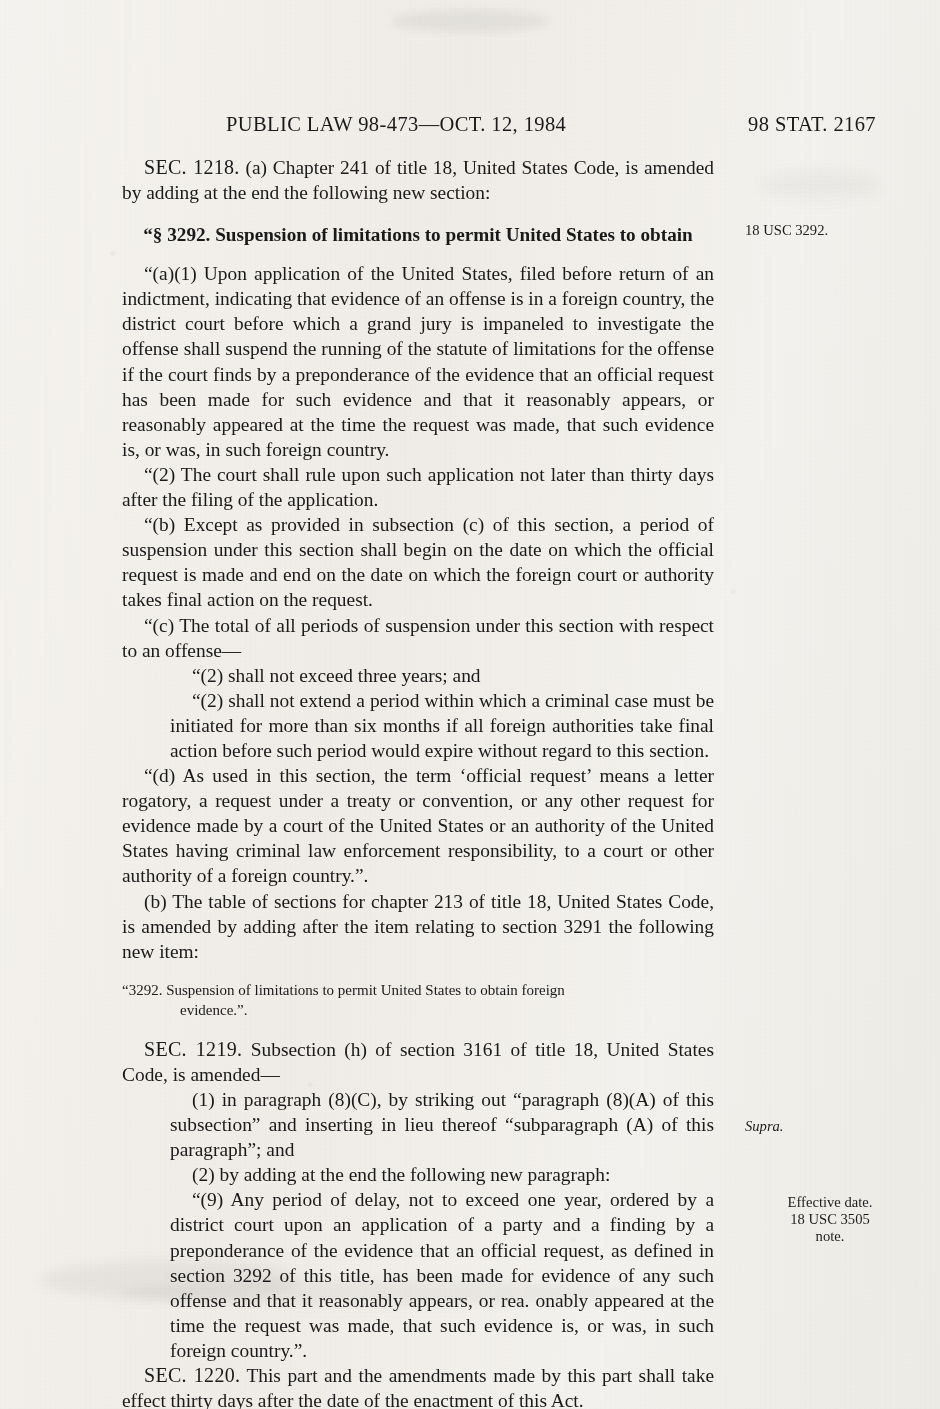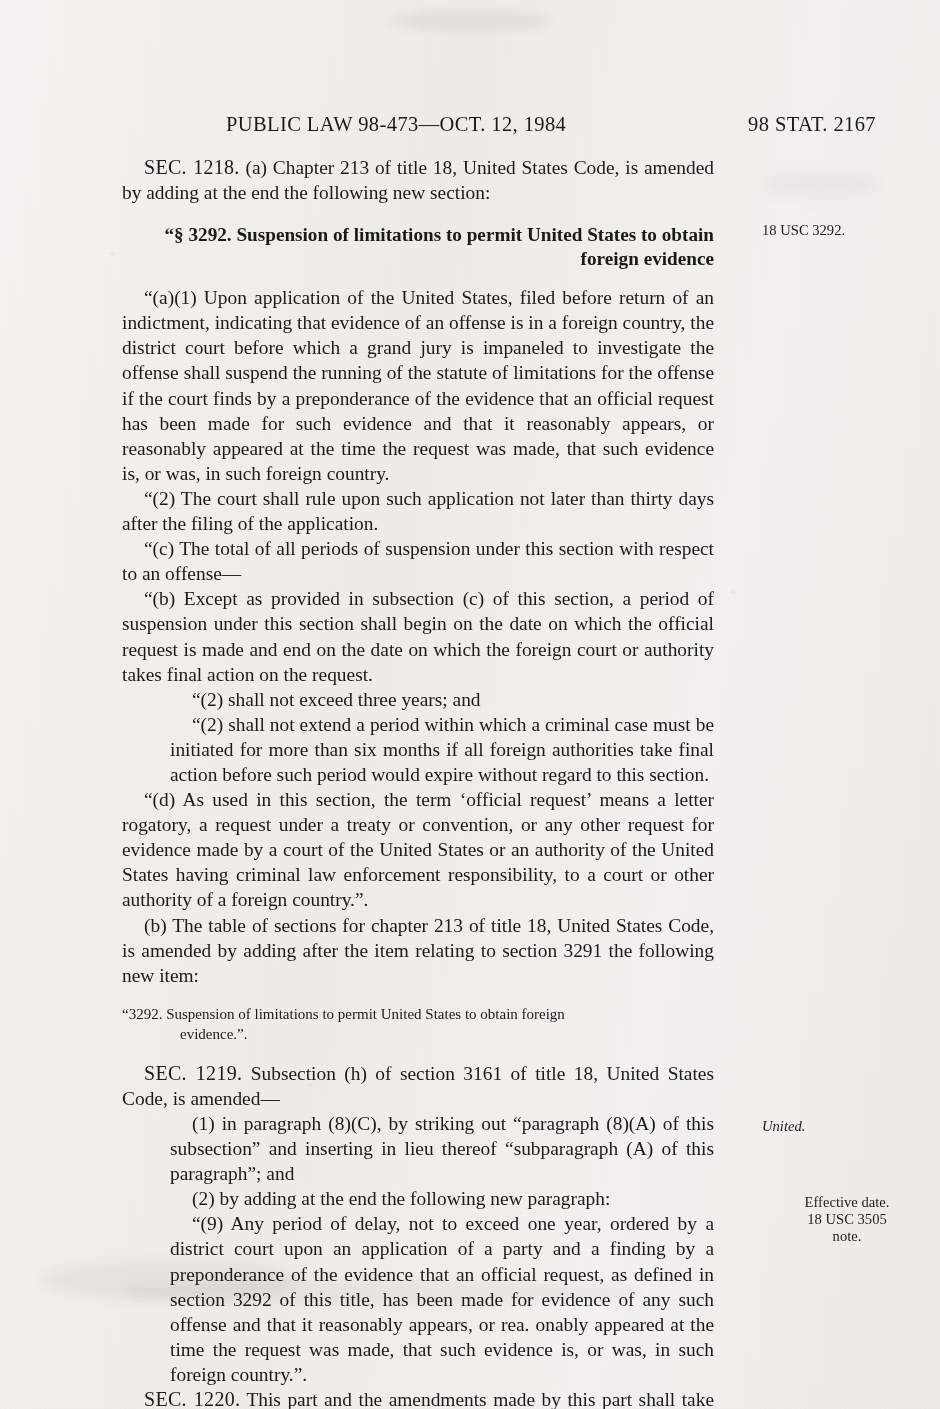--- a/index.html
+++ b/index.html
@@ -78,41 +78,41 @@
   p { margin: 0; }
   .indent { text-indent: 22px; }
   .smallcap-lead { font-variant: small-caps; font-size: 20px; letter-spacing: .3px; }
 
   .head-sec {
     font-weight: bold;
     font-size: 19.2px;
     line-height: 24px;
     margin-top: 18px;
     margin-bottom: 14px;
-    text-align: right;
+    text-align: center;
   }
   .head-sec .l2 { display: block; padding-left: 56px; }
   .sub1 { padding-left: 48px; text-indent: 22px; }
   .sub2 { padding-left: 48px; text-indent: 22px; }
 
   .tbl-item {
     font-size: 15px;
     line-height: 20px;
     margin-top: 16px;
     padding-left: 0px;
     text-align: justify;
   }
   .tbl-item .cont { display: block; padding-left: 58px; }
 
   .gap { height: 17px; }
 
   
   .sidenote {
     position: absolute;
-    left: 762px;
+    left: 745px;
     width: 170px;
     font-family: "Liberation Serif", serif;
     font-size: 14.6px;
     line-height: 17px;
     color: #1c1c1c;
   }
   .sidenote.italic { font-style: italic; }
 </style>
 </head>
 <body>
@@ -127,31 +127,30 @@
 
 <div class="content">
 
   <div class="runhead">
     <span class="left">PUBLIC LAW 98-473—OCT. 12, 1984</span>
     <span class="right">98 STAT. 2167</span>
   </div>
 
   <div class="col">
 
-    <p class="indent"><span class="smallcap-lead">SEC. 1218.</span><span> (a) Chapter 213 of title 18, United States Code, is amended by adding at the end the following new section:</span></p>
+    <p class="indent"><span class="smallcap-lead">SEC. 1218.</span><span> (a) Chapter 241 of title 18, United States Code, is amended by adding at the end the following new section:</span></p>
 
     <div class="head-sec">
       <span>“§ 3292. Suspension of limitations to permit United States to obtain</span>
-      <span class="l2">foreign evidence</span>
     </div>
 
     <p class="indent">“(a)(1) Upon application of the United States, filed before return of an indictment, indicating that evidence of an offense is in a foreign country, the district court before which a grand jury is impaneled to investigate the offense shall suspend the running of the statute of limitations for the offense if the court finds by a preponderance of the evidence that an official request has been made for such evidence and that it reasonably appears, or reasonably appeared at the time the request was made, that such evidence is, or was, in such foreign country.</p>
     <p class="indent">“(2) The court shall rule upon such application not later than thirty days after the filing of the application.</p>
+    <p class="indent">“(b) Except as provided in subsection (c) of this section, a period of suspension under this section shall begin on the date on which the official request is made and end on the date on which the foreign court or authority takes final action on the request.</p>
     <p class="indent">“(c) The total of all periods of suspension under this section with respect to an offense—</p>
-    <p class="indent">“(b) Except as provided in subsection (c) of this section, a period of suspension under this section shall begin on the date on which the official request is made and end on the date on which the foreign court or authority takes final action on the request.</p>
     <p class="sub1">“(2) shall not exceed three years; and</p>
     <p class="sub2">“(2) shall not extend a period within which a criminal case must be initiated for more than six months if all foreign authorities take final action before such period would expire without regard to this section.</p>
     <p class="indent">“(d) As used in this section, the term ‘official request’ means a letter rogatory, a request under a treaty or convention, or any other request for evidence made by a court of the United States or an authority of the United States having criminal law enforcement responsibility, to a court or other authority of a foreign country.”.</p>
     <p class="indent">(b) The table of sections for chapter 213 of title 18, United States Code, is amended by adding after the item relating to section 3291 the following new item:</p>
 
     <div class="tbl-item">
       <span>“3292. Suspension of limitations to permit United States to obtain foreign</span>
       <span class="cont">evidence.”.</span>
     </div>
 
@@ -165,21 +164,21 @@
 
     <p class="indent"><span class="smallcap-lead">SEC. 1220.</span><span> This part and the amendments made by this part shall take effect thirty days after the date of the enactment of this Act.</span></p>
 
   </div>
 
   <div class="sidenote" style="top:222px;">
     <span>18 USC 3292.</span>
   </div>
 
   <div class="sidenote italic" style="top:1118px;">
-    <span>United.</span>
+    <span>Supra.</span>
   </div>
 
   <div class="sidenote" style="top:1194px;text-align:center;">
     <div>Effective date.</div>
     <div>18 USC 3505</div>
     <div>note.</div>
   </div>
 
 </div>
 

